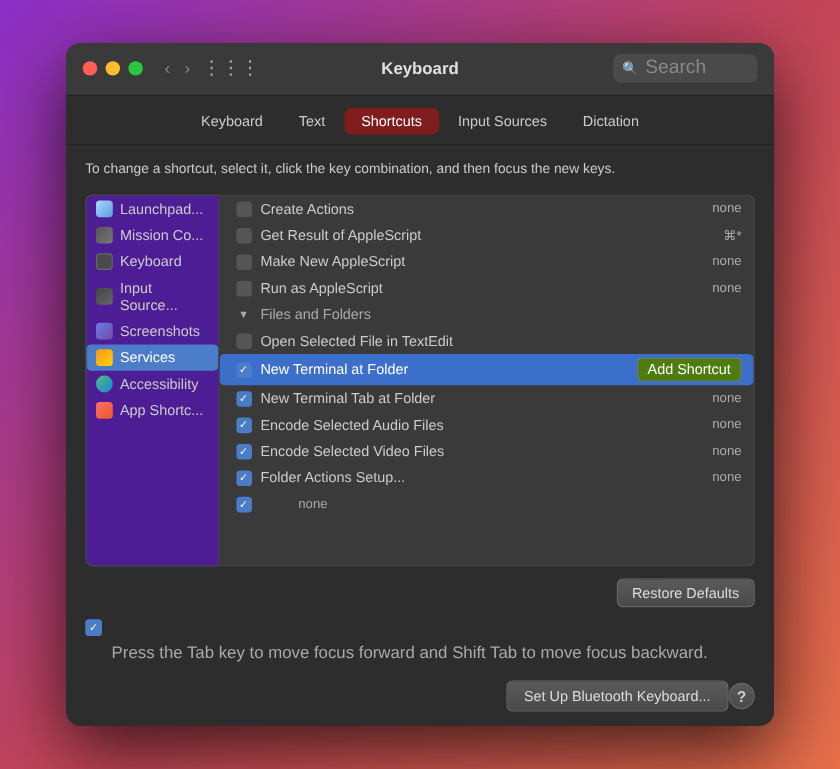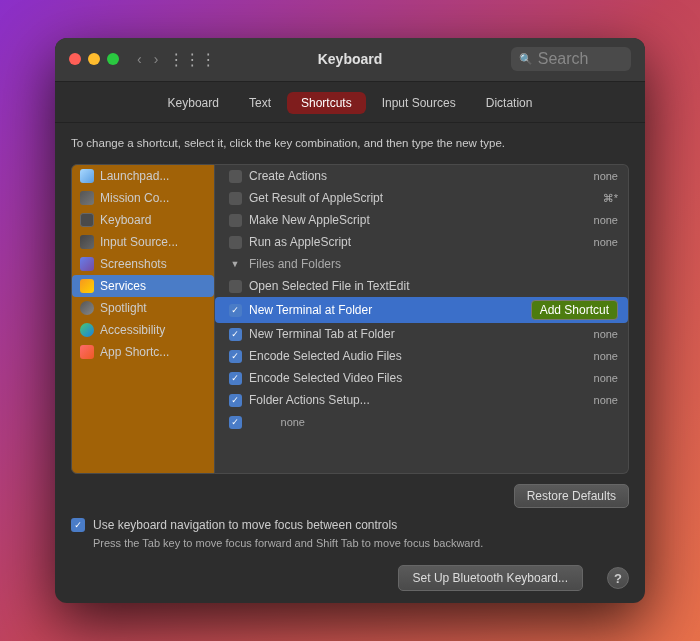--- a/index.html
+++ b/index.html
@@ -112,22 +112,22 @@
       color: #ccc;
       margin-bottom: 12px;
       line-height: 1.5;
     }
     .main-area {
       display: flex;
       gap: 0;
       height: 310px;
     }
     .sidebar {
-      width: 144px;
-      background: #a16207;
+      width: 112px;
+      background: #4c1d95;
       border-radius: 6px 0 0 6px;
       border: 1px solid #4a4a4a;
       overflow-y: auto;
       flex-shrink: 0;
     }
     .sidebar-item {
       display: flex;
       align-items: center;
       gap: 6px;
       padding: 4px 8px;
@@ -260,30 +260,30 @@
       justify-content: center;
       color: white;
       font-size: 9px;
       flex-shrink: 0;
     }
     .nav-label {
       font-size: 12px;
       color: #ccc;
     }
     .nav-hint {
-      font-size: 11px;
+      font-size: 14px;
       color: #aaa;
       margin-left: 22px;
       margin-bottom: 10px;
     }
     .footer-row {
       display: flex;
       align-items: center;
       justify-content: flex-end;
-      gap: 24px;
+      gap: 0;
       margin-top: 16px;
     }
     .bluetooth-btn {
       background: linear-gradient(180deg, #5a5a5a, #4a4a4a);
       border: 1px solid #666;
       border-radius: 5px;
       padding: 5px 14px;
       font-size: 12px;
       color: #ddd;
       cursor: pointer;
@@ -331,21 +331,21 @@
 
   <div class="tabs-bar">
     <div class="tab">Keyboard</div>
     <div class="tab">Text</div>
     <div class="tab active">Shortcuts</div>
     <div class="tab">Input Sources</div>
     <div class="tab">Dictation</div>
   </div>
 
   <div class="content">
-    <div class="instruction">To change a shortcut, select it, click the key combination, and then type the new type.</div>
+    <div class="instruction">To change a shortcut, select it, click the key combination, and then focus the new keys.</div>
 
     <div class="main-area">
 
       <div class="sidebar">
         <div class="sidebar-item">
           <div class="sidebar-item-icon icon-launchpad"></div>
           <span>Launchpad...</span>
         </div>
         <div class="sidebar-item">
           <div class="sidebar-item-icon icon-mission"></div>
@@ -359,24 +359,20 @@
           <div class="sidebar-item-icon icon-input"></div>
           <span>Input Source...</span>
         </div>
         <div class="sidebar-item">
           <div class="sidebar-item-icon icon-screenshots"></div>
           <span>Screenshots</span>
         </div>
         <div class="sidebar-item active">
           <div class="sidebar-item-icon icon-services"></div>
           <span>Services</span>
-        </div>
-        <div class="sidebar-item">
-          <div class="sidebar-item-icon icon-spotlight"></div>
-          <span>Spotlight</span>
         </div>
         <div class="sidebar-item">
           <div class="sidebar-item-icon icon-accessibility"></div>
           <span>Accessibility</span>
         </div>
         <div class="sidebar-item">
           <div class="sidebar-item-icon icon-appshortcuts"></div>
           <span>App Shortc...</span>
         </div>
       </div>
@@ -479,21 +475,20 @@
       </div>
     </div>
 
     <div class="bottom-area">
       <div class="restore-defaults-row">
         <button class="restore-btn">Restore Defaults</button>
       </div>
 
       <div class="nav-checkbox-row">
         <div class="nav-cb">✓</div>
-        <span class="nav-label">Use keyboard navigation to move focus between controls</span>
       </div>
       <div class="nav-hint">Press the Tab key to move focus forward and Shift Tab to move focus backward.</div>
 
       <div class="footer-row">
         <button class="bluetooth-btn">Set Up Bluetooth Keyboard...</button>
         <div class="help-btn">?</div>
       </div>
     </div>
   </div>
 </div>

